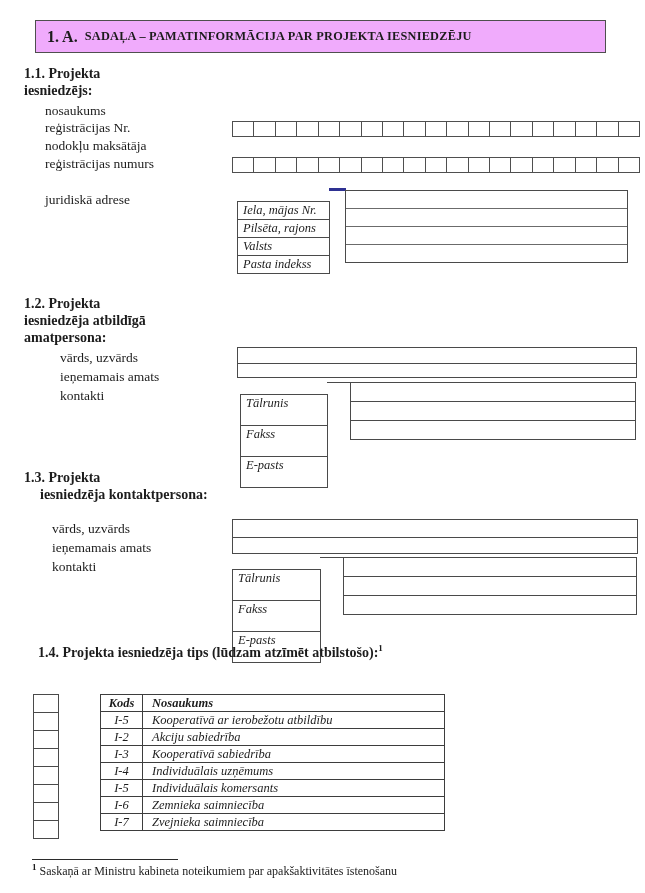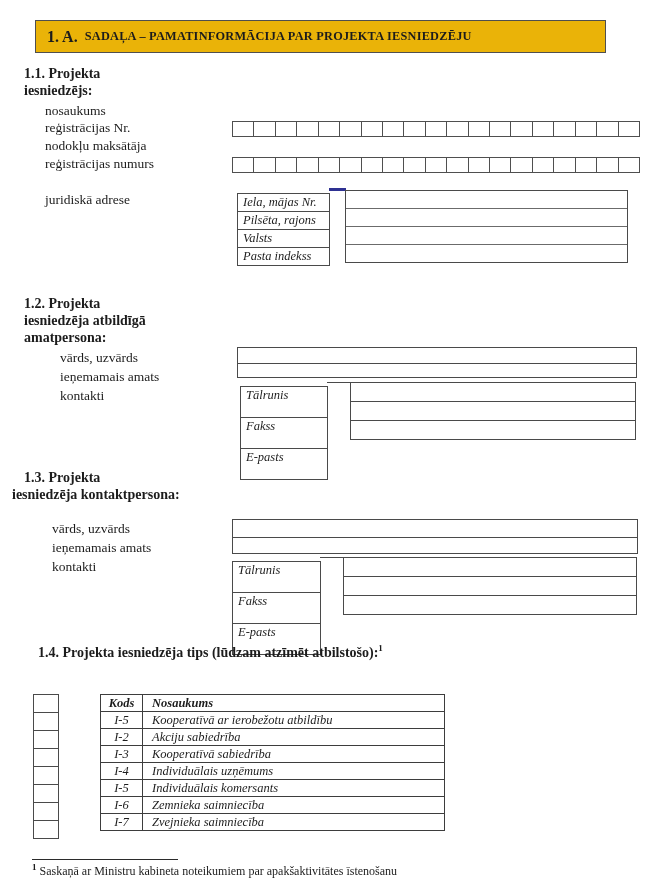--- a/index.html
+++ b/index.html
@@ -6,40 +6,40 @@
   html,body { background:#ffffff; }
   body {
     width:645px; height:893px; position:relative; overflow:hidden;
     font-family:"Liberation Serif","DejaVu Serif",serif; color:#1c1c1c;
   }
   .abs { position:absolute; }
 
   
   .banner {
     left:35px; top:20px; width:571px; height:33px;
-    background:#eab308; border:1px solid #4f4f4f;
+    background:#f0abfc; border:1px solid #4f4f4f;
     display:flex; align-items:center; padding-left:11px;
   }
   .banner-prefix { font-weight:bold; font-size:16px; margin-right:7px; white-space:nowrap; }
   .banner-title  { font-weight:bold; font-size:12.3px; letter-spacing:.25px; white-space:nowrap; }
 
   .h   { font-weight:bold; font-size:14px; white-space:nowrap; }
   .lbl { font-size:13.5px; white-space:nowrap; }
 
   
   .cellgrid { display:flex; width:408px; height:16px; }
   .cellgrid .cell { flex:1; border:1px solid #4f4f4f; margin-left:-1px; background:#fff; }
   .cellgrid .cell:first-child { margin-left:0; }
 
   
   .lbltable .lrow {
     height:19px; border:1px solid #4a4a4a; margin-top:-1px; background:#fff;
     font-style:italic; font-size:12.5px; padding:1px 0 0 5px; white-space:nowrap;
   }
-  .lbltable .lrow:first-child { margin-top:4px; }
+  .lbltable .lrow:first-child { margin-top:12px; }
   .lbltable .lrow20 { height:32px; }
 
   
   .inputbox { border:1px solid #4a4a4a; background:#fff; display:flex; flex-direction:column; }
   .inputbox .irow { flex:1; border-bottom:1px solid #6b6b6b; }
   .inputbox .irow:last-child { border-bottom:none; }
 
   
   .rowstack .irow2 { height:20px; border:1px solid #4a4a4a; margin-top:-1px; background:#fff; }
   .rowstack .irow2:first-child { margin-top:0; }
@@ -155,21 +155,21 @@
   <div class="lrow lrow20">E-pasts</div>
 </div>
 <div class="abs hline" style="left:327px; top:382px; width:24px;"></div>
 <div class="abs rowstack" style="left:350px; top:382px; width:286px;">
   <div class="irow2"></div>
   <div class="irow2"></div>
   <div class="irow2"></div>
 </div>
 
 <div class="abs h" style="left:24px; top:470px;">1.3. Projekta</div>
-<div class="abs h" style="left:12px; top:487px;">iesniedzēja kontaktpersona:</div>
+<div class="abs h" style="left:40px; top:487px;">iesniedzēja kontaktpersona:</div>
 
 <div class="abs lbl" style="left:52px; top:521px;">vārds, uzvārds</div>
 <div class="abs lbl" style="left:52px; top:540px;">ieņemamais amats</div>
 <div class="abs lbl" style="left:52px; top:559px;">kontakti</div>
 
 <div class="abs rowstack" style="left:232px; top:519px; width:406px;">
   <div class="irow2" style="height:19px;"></div>
   <div class="irow2" style="height:17px;"></div>
 </div>
 

